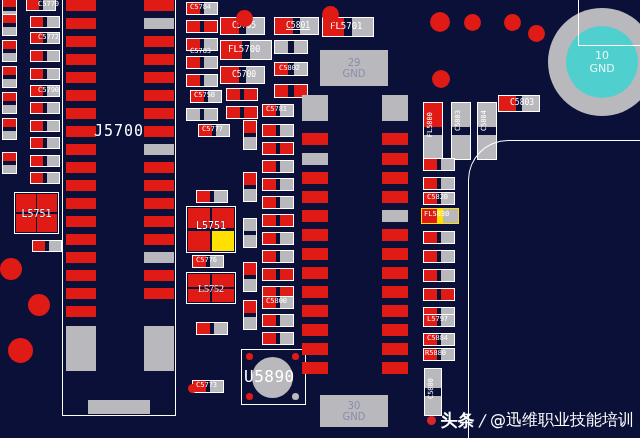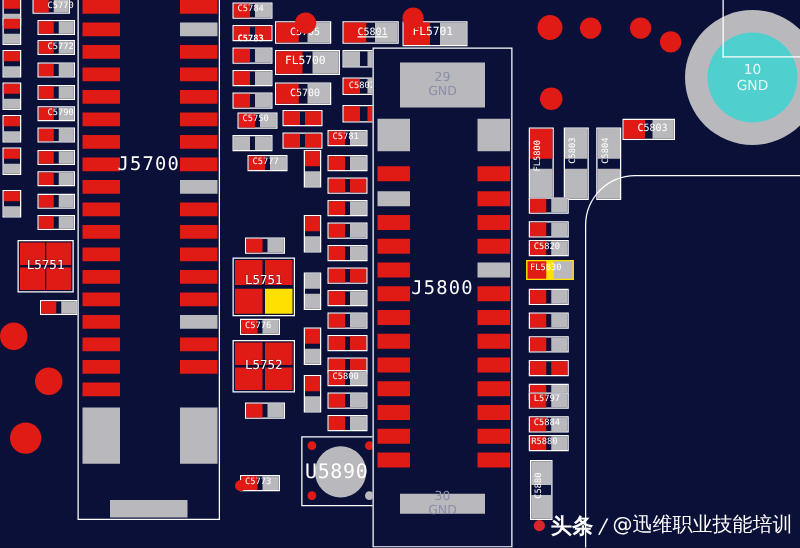--- a/index.html
+++ b/index.html
@@ -227,21 +227,21 @@
   <div class="chip" style="left:220px;top:17px;width:45px;height:18px;">
       <span class="t1"></span>
       <span class="t2"></span>
     </div>
   <div class="reftxt" style="left:232px;top:22px;font-size:8px;">C5705</div>
 
   <div class="chip" style="left:186px;top:38px;width:32px;height:13px;">
       <span class="t1"></span>
       <span class="t2"></span>
     </div>
-  <div class="reftxt" style="left:190px;top:28px;font-weight:bold;">C5783</div>
+  <div class="reftxt" style="left:190px;top:48px;">C5783</div>
 
   <div class="chip" style="left:220px;top:40px;width:52px;height:20px;">
       <span class="t1"></span>
       <span class="t2"></span>
     </div>
   <div class="reftxt" style="left:228px;top:46px;font-size:9px;">FL5700</div>
 
   <div class="chip" style="left:186px;top:56px;width:32px;height:13px;">
       <span class="t1"></span>
       <span class="t2"></span>
@@ -297,21 +297,21 @@
       <i></i>
       <i></i>
     <span class="lbl" style="top:40%;">L5751</span>
   </div>
   <div class="chip" style="left:192px;top:255px;width:32px;height:13px;">
       <span class="t1"></span>
       <span class="t2"></span>
     </div>
   <div class="reftxt" style="left:196px;top:257px;">C5776</div>
 
-  <div class="ind" style="left:186px;top:272px;width:50px;height:42px;">
+  <div class="ind" style="left:186px;top:272px;width:50px;height:32px;font-family:Liberation Serif, serif;">
     <i></i>
       <i></i>
       <i></i>
       <i></i>
     <span class="lbl">L5752</span>
   </div>
   <div class="chip" style="left:196px;top:322px;width:32px;height:13px;">
       <span class="t1"></span>
       <span class="t2"></span>
     </div>
@@ -425,29 +425,26 @@
   <div class="reftxt" style="left:266px;top:298px;">C5800</div>
   <div class="chip" style="left:262px;top:314px;width:32px;height:13px;">
       <span class="t1"></span>
       <span class="t2"></span>
     </div>
   <div class="chip" style="left:262px;top:332px;width:32px;height:13px;">
       <span class="t1"></span>
       <span class="t2"></span>
     </div>
 
-  <div class="conn" style="left:298px;top:38px;width:112px;height:400px;">
-    <span class="cl" style="top:48%;">J5800</span>
-  </div>
 
   <div class="gndpad" style="left:320px;top:50px;width:68px;height:36px;">
     <span>29</span>
     <span>GND</span>
   </div>
-  <div class="gndpad" style="left:320px;top:395px;width:68px;height:16px;">
+  <div class="gndpad" style="left:320px;top:395px;width:68px;height:32px;">
     <span>30</span>
     <span>GND</span>
   </div>
 
   <div class="padgray" style="left:302px;top:95px;width:26px;height:26px;"></div>
   <div class="pad" style="left:302px;top:133px;width:26px;height:12px;"></div>
   <div class="padgray" style="left:302px;top:153px;width:26px;height:12px;"></div>
   <div class="pad" style="left:302px;top:172px;width:26px;height:12px;"></div>
   <div class="pad" style="left:302px;top:191px;width:26px;height:12px;"></div>
   <div class="pad" style="left:302px;top:210px;width:26px;height:12px;"></div>

